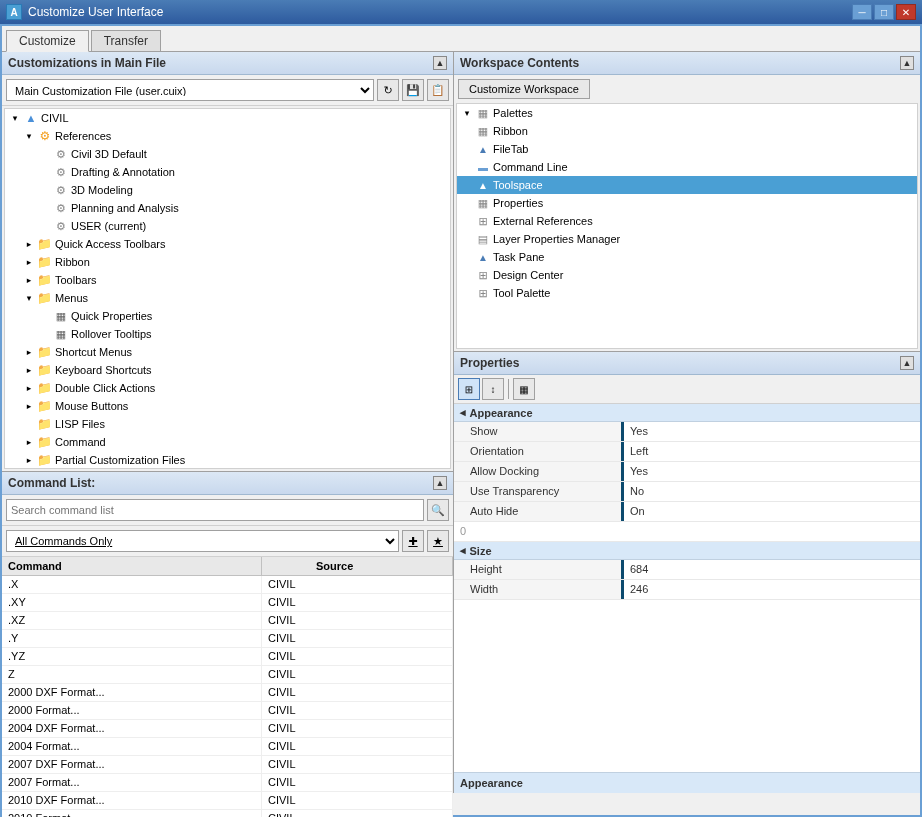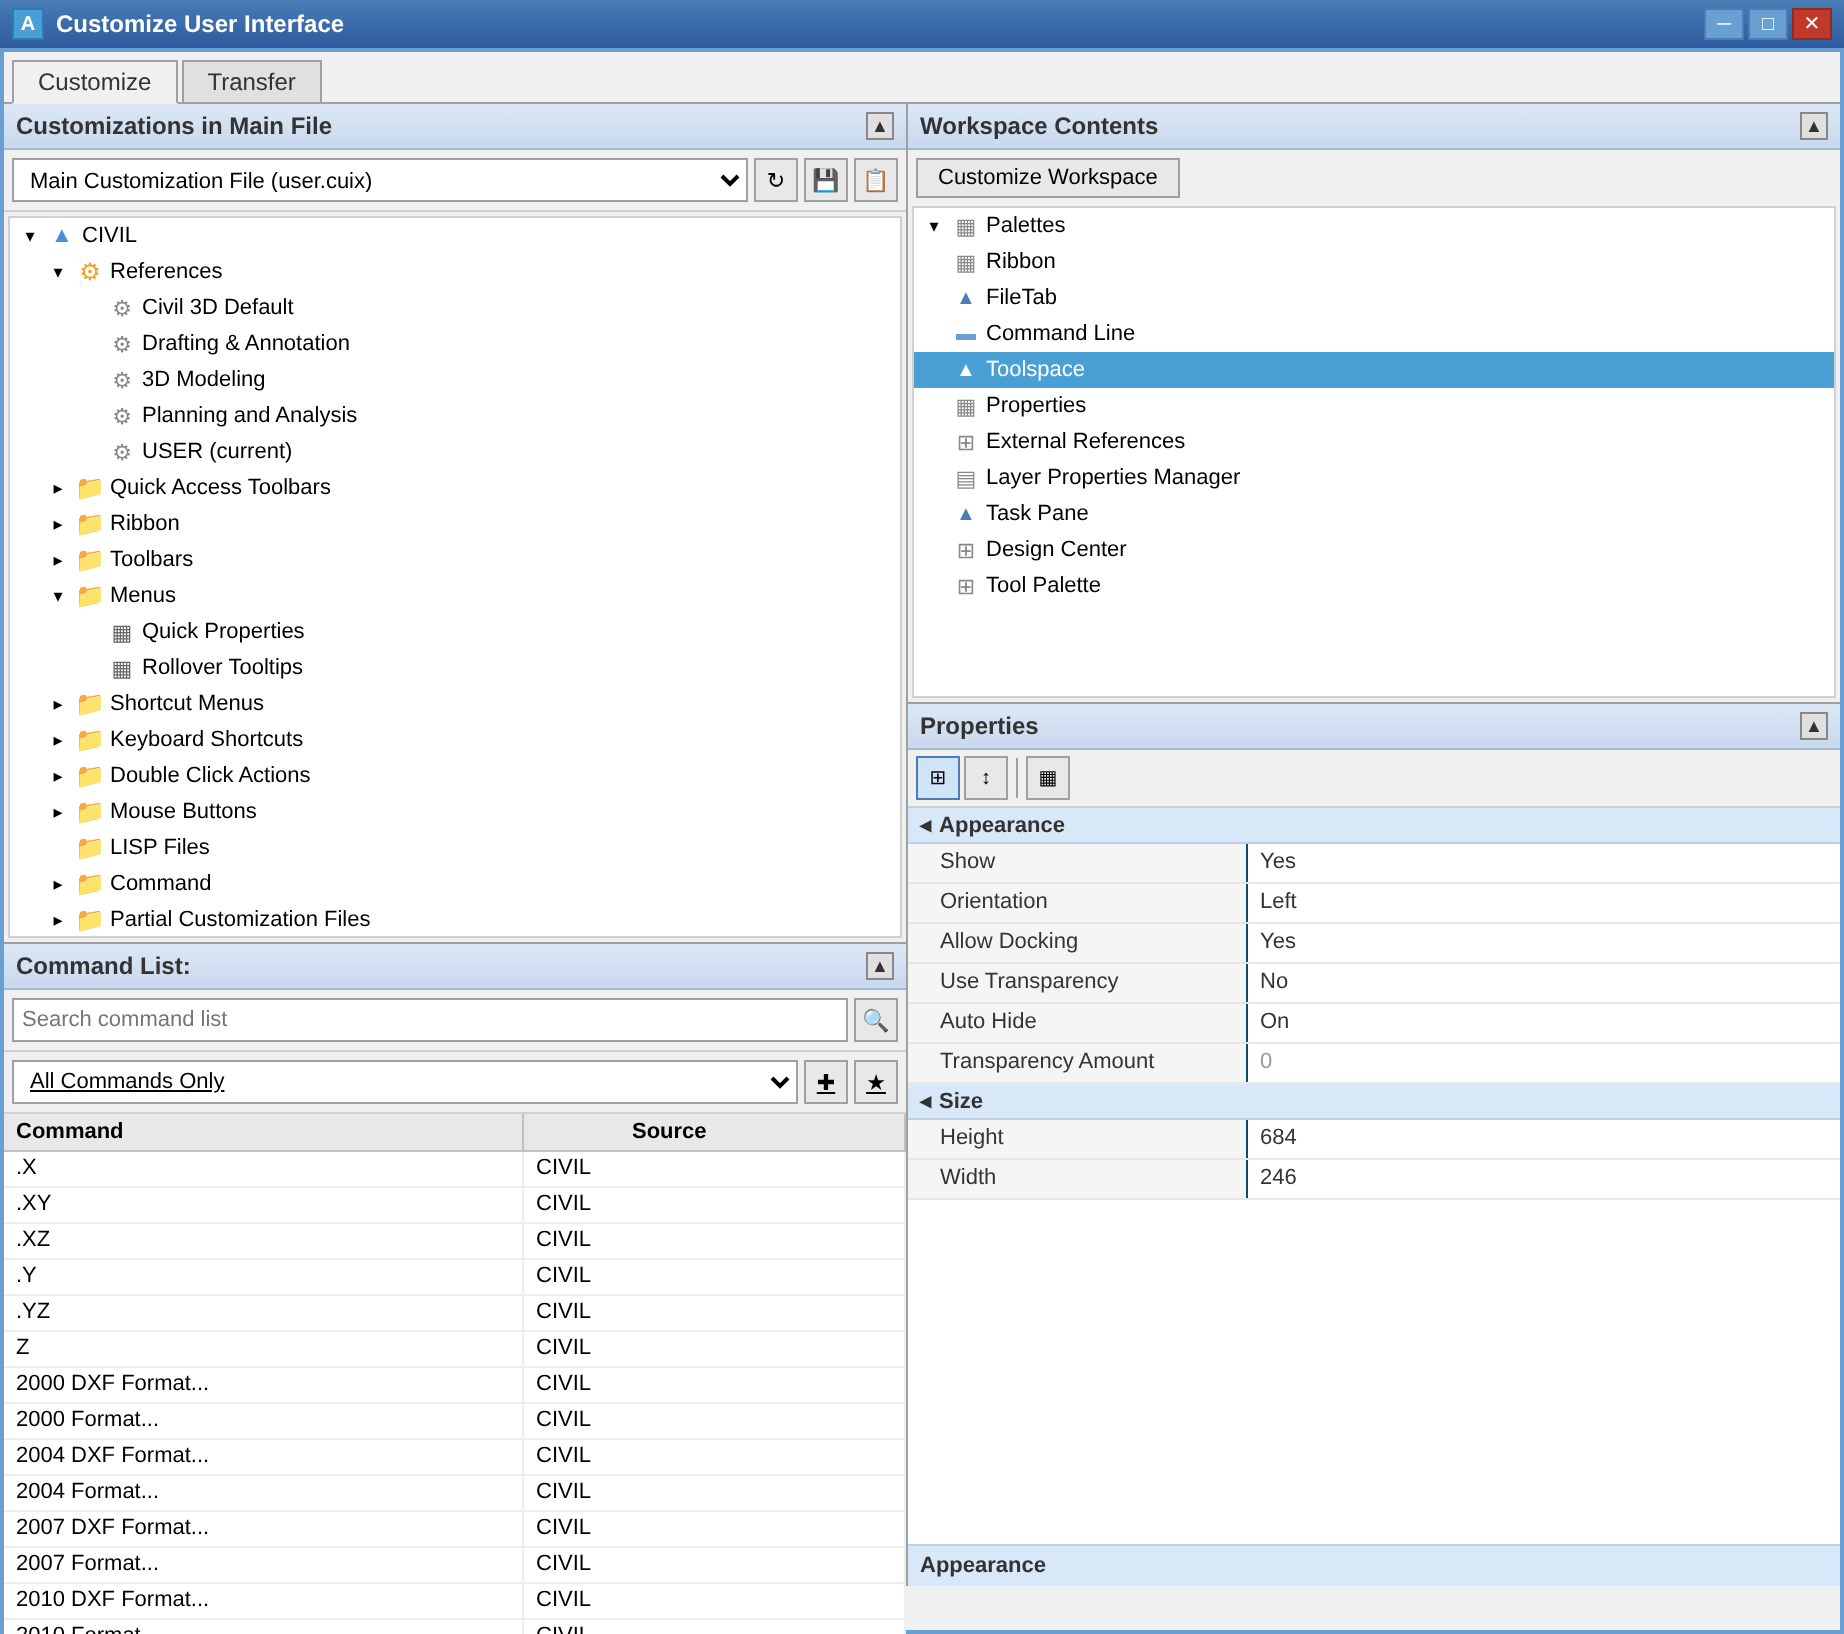--- a/index.html
+++ b/index.html
@@ -33,21 +33,21 @@
       border: 1px solid #2a7ab5;
       display: flex;
       align-items: center;
       justify-content: center;
       font-size: 10px;
       color: white;
       font-weight: bold;
     }
     .title-bar-title {
       font-size: 12px;
-      font-weight: bold;
+      font-weight: normal;
     }
     .title-bar-controls {
       display: flex;
       gap: 2px;
     }
     .title-btn {
       width: 20px;
       height: 16px;
       background: #6a9fd4;
       border: 1px solid #4a7cb5;
@@ -361,21 +361,21 @@
     .prop-row {
       display: flex;
       border-bottom: 1px solid #e8e8e8;
       min-height: 20px;
     }
     .prop-name {
       width: 170px;
       padding: 3px 20px 3px 16px;
       font-size: 11px;
       color: #333;
-      border-right: 1px solid #0c4a6e;
+      border-right: 3px solid #0c4a6e;
       background: #f5f5f5;
     }
     .prop-value {
       flex: 1;
       padding: 3px 6px;
       font-size: 11px;
       color: #333;
     }
     .prop-value.grayed { color: #999; }
     
@@ -756,21 +756,20 @@
           </div>
           <div class="prop-row">
             <div class="prop-name">Use Transparency</div>
             <div class="prop-value">No</div>
           </div>
           <div class="prop-row">
             <div class="prop-name">Auto Hide</div>
             <div class="prop-value">On</div>
           </div>
           <div class="prop-row">
-            <div class="prop-name">Transparency Amount</div>
             <div class="prop-value grayed">0</div>
           </div>
 
           <div class="prop-section-header">
             <span>◂</span>
             <span>Size</span>
           </div>
           <div class="prop-row">
             <div class="prop-name">Height</div>
             <div class="prop-value">684</div>

